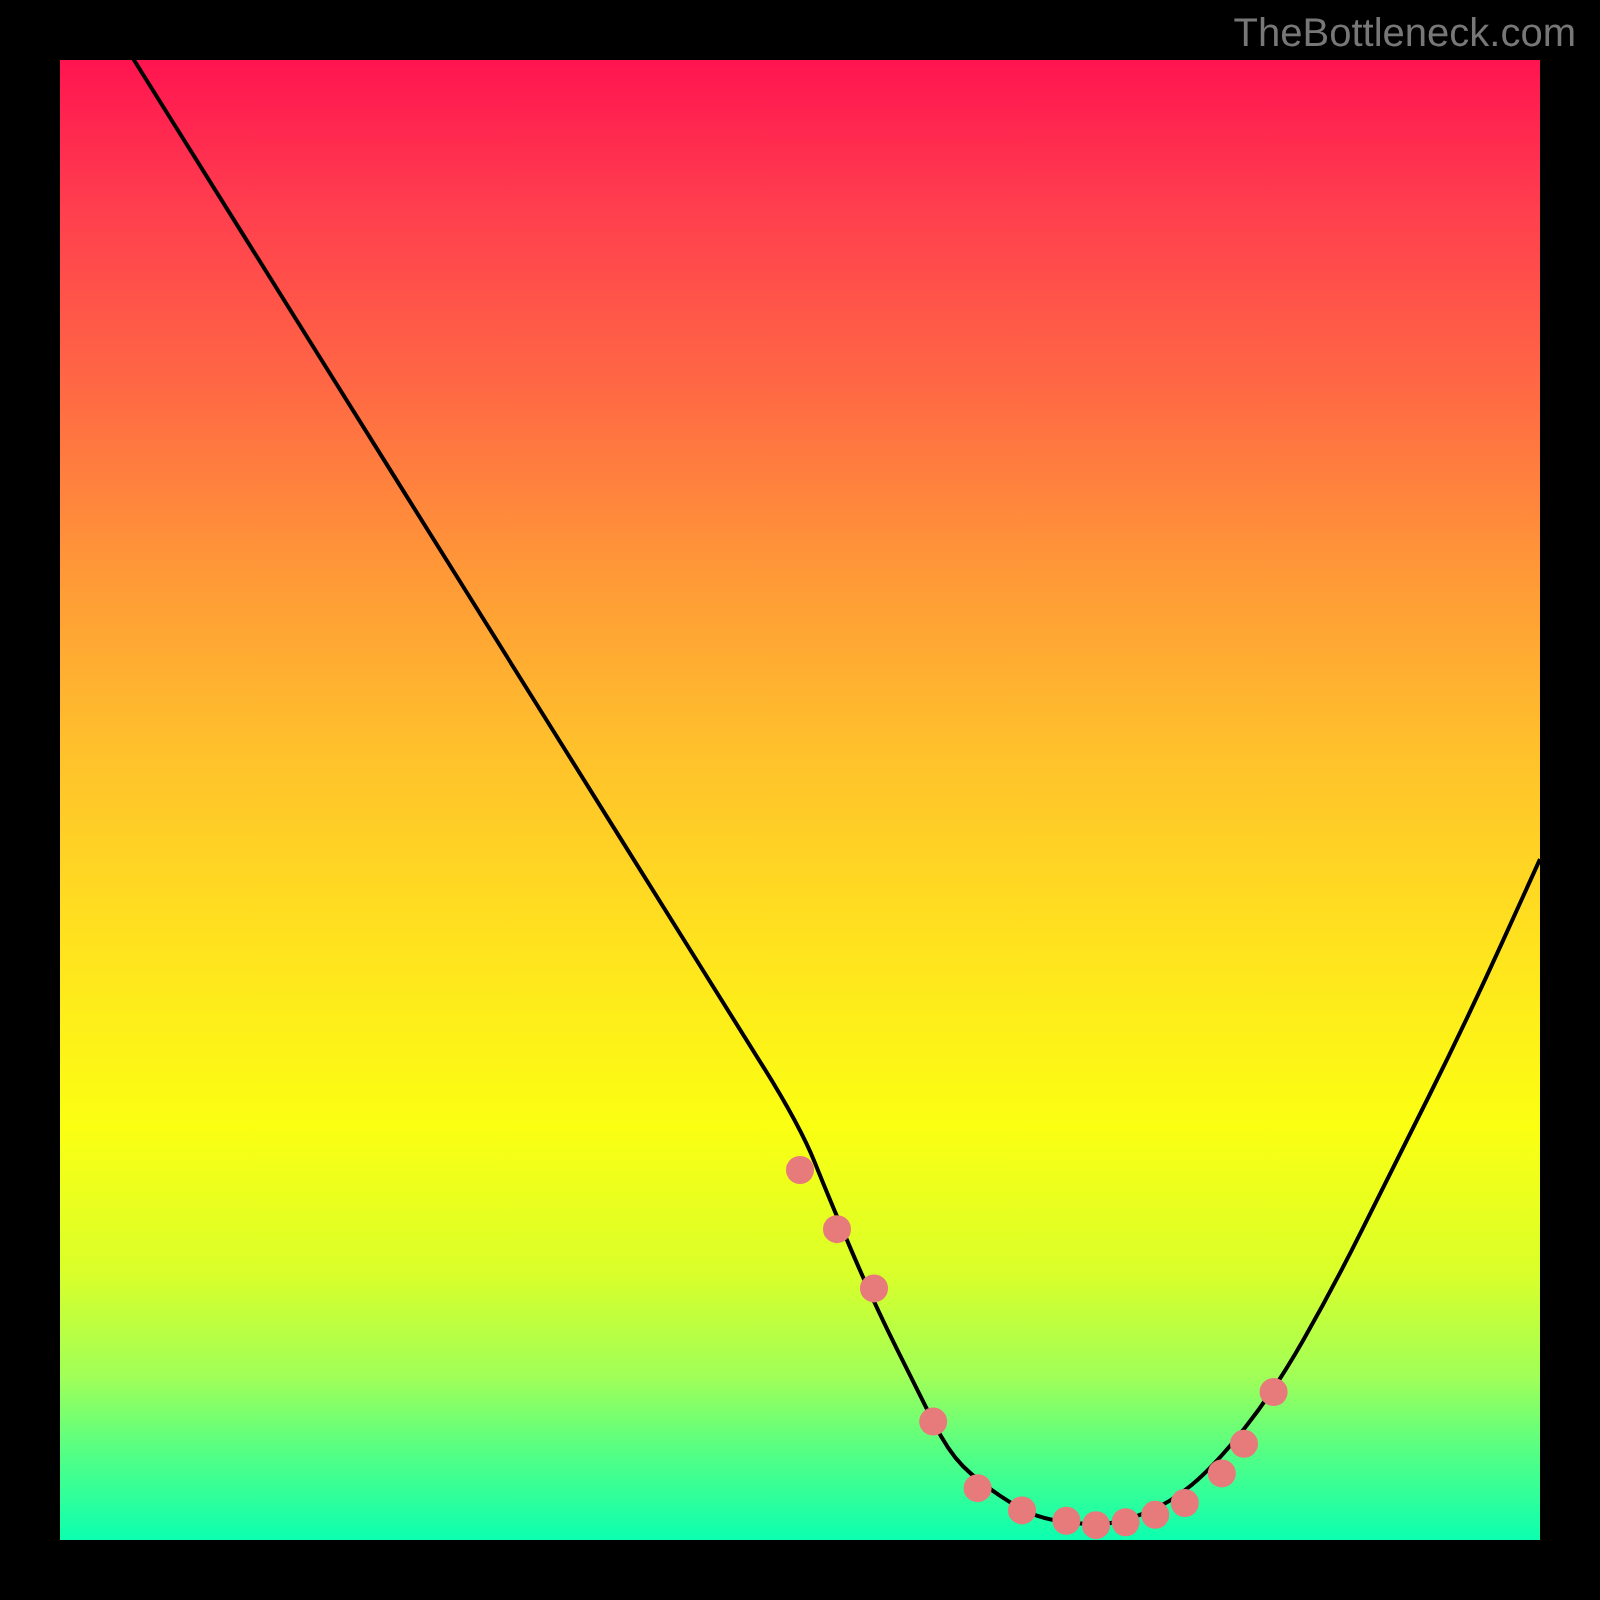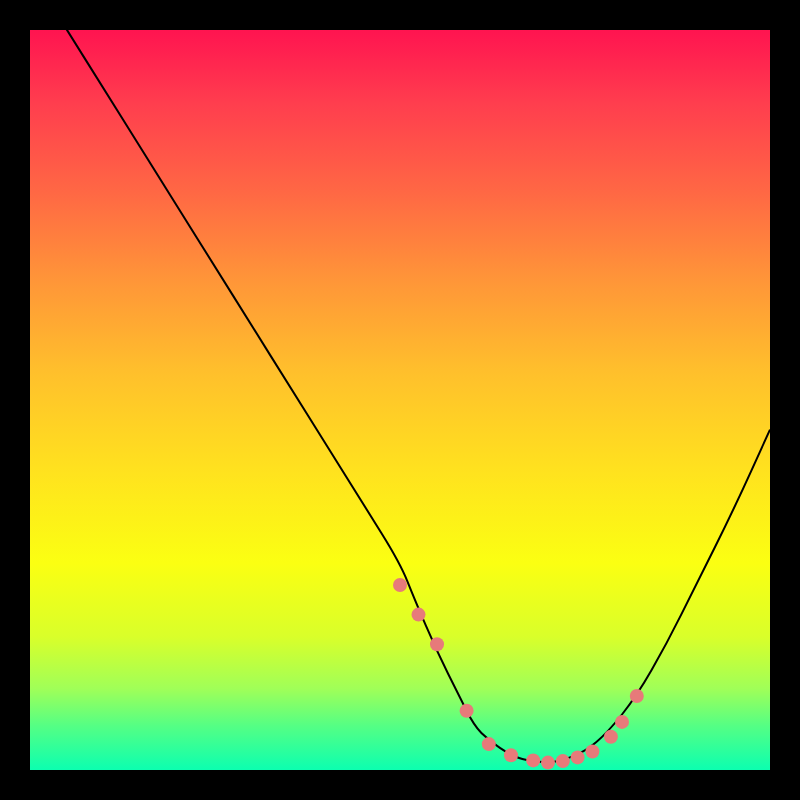--- a/index.html
+++ b/index.html
@@ -43,20 +43,21 @@
     width: 100%; height: 100%;
     overflow: visible;
   }
   .curve-path { fill: none; stroke: #000; stroke-width: 2; }
   .dot { fill: #e77a7a; stroke: none; }
 </style>
 </head>
 <body>
 
 <div class="stage">
+  <div class="watermark">TheBottleneck.com</div>
   <div class="plot-area">
     <svg class="curve-svg" viewBox="0 0 740 740">
       <path class="curve-path" d="M 0 -59.200000000000045 Q 37 0 55.5 29.599999999999966 Q 74 59.19999999999993 92.5 88.79999999999995 Q 111 118.39999999999998 129.5 148 Q 148 177.60000000000002 166.5 207.2 Q 185 236.79999999999995 203.5 266.4 Q 222 296 240.5 325.6 Q 259 355.2 277.5 384.79999999999995 Q 296 414.4 314.5 444 Q 333 473.6 351.5 503.2 Q 370 532.8 377.4 551.3 Q 384.8 569.8 395.90000000000003 595.7 Q 407.00000000000006 621.6 418.1 643.8 Q 429.2 666 436.6 680.8 Q 444 695.6 451.4 703 Q 458.8 710.4 469.9 717.8 Q 481 725.2 488.4 727.79 Q 495.8 730.38 506.9 731.49 Q 518 732.6 525.4 731.49 Q 532.8 730.38 543.9 725.94 Q 555 721.5 566.1 712.25 Q 577.2 703 592 684.5 Q 606.8 666 621.5999999999999 640.1 Q 636.4 614.2 651.2 584.6 Q 666 555 684.5 518 Q 703 481 721.5 440.29999999999995 T 740 399.59999999999997"></path>
       <g>
           <circle class="dot" cx="370" cy="555" r="7"></circle>
           <circle class="dot" cx="388.5" cy="584.6" r="7"></circle>
           <circle class="dot" cx="407.00000000000006" cy="614.2" r="7"></circle>
           <circle class="dot" cx="436.59999999999997" cy="680.8" r="7"></circle>
           <circle class="dot" cx="458.8" cy="714.1" r="7"></circle>
           <circle class="dot" cx="481" cy="725.2" r="7"></circle>

